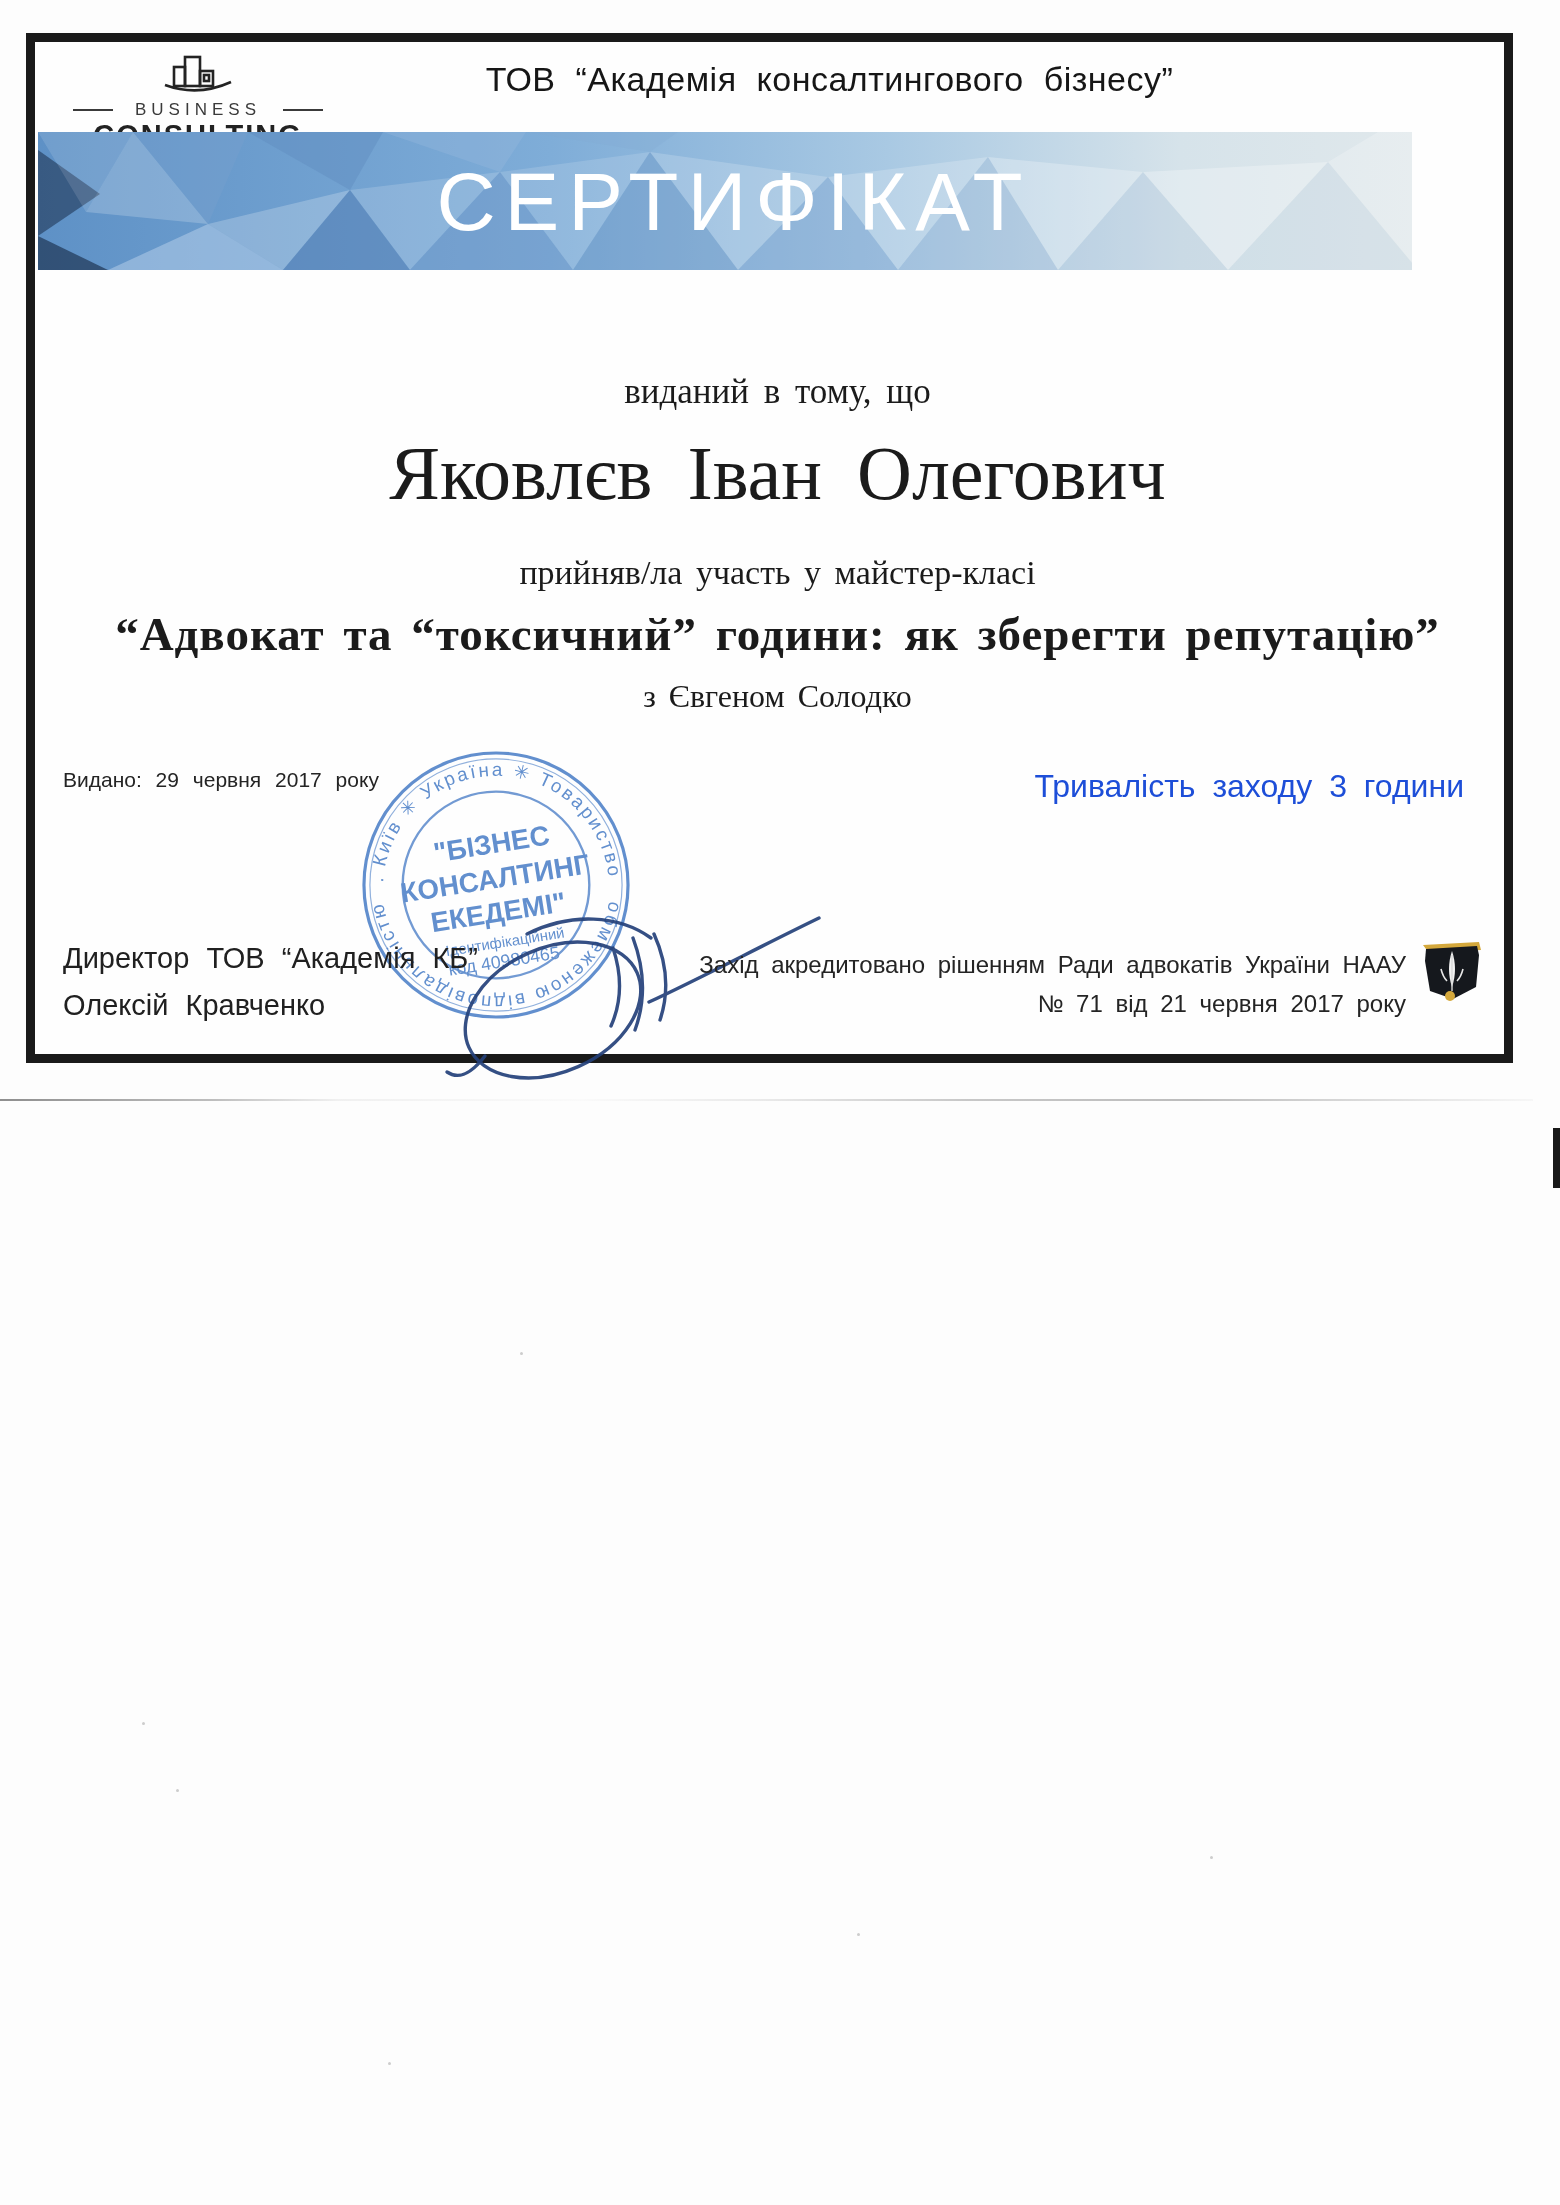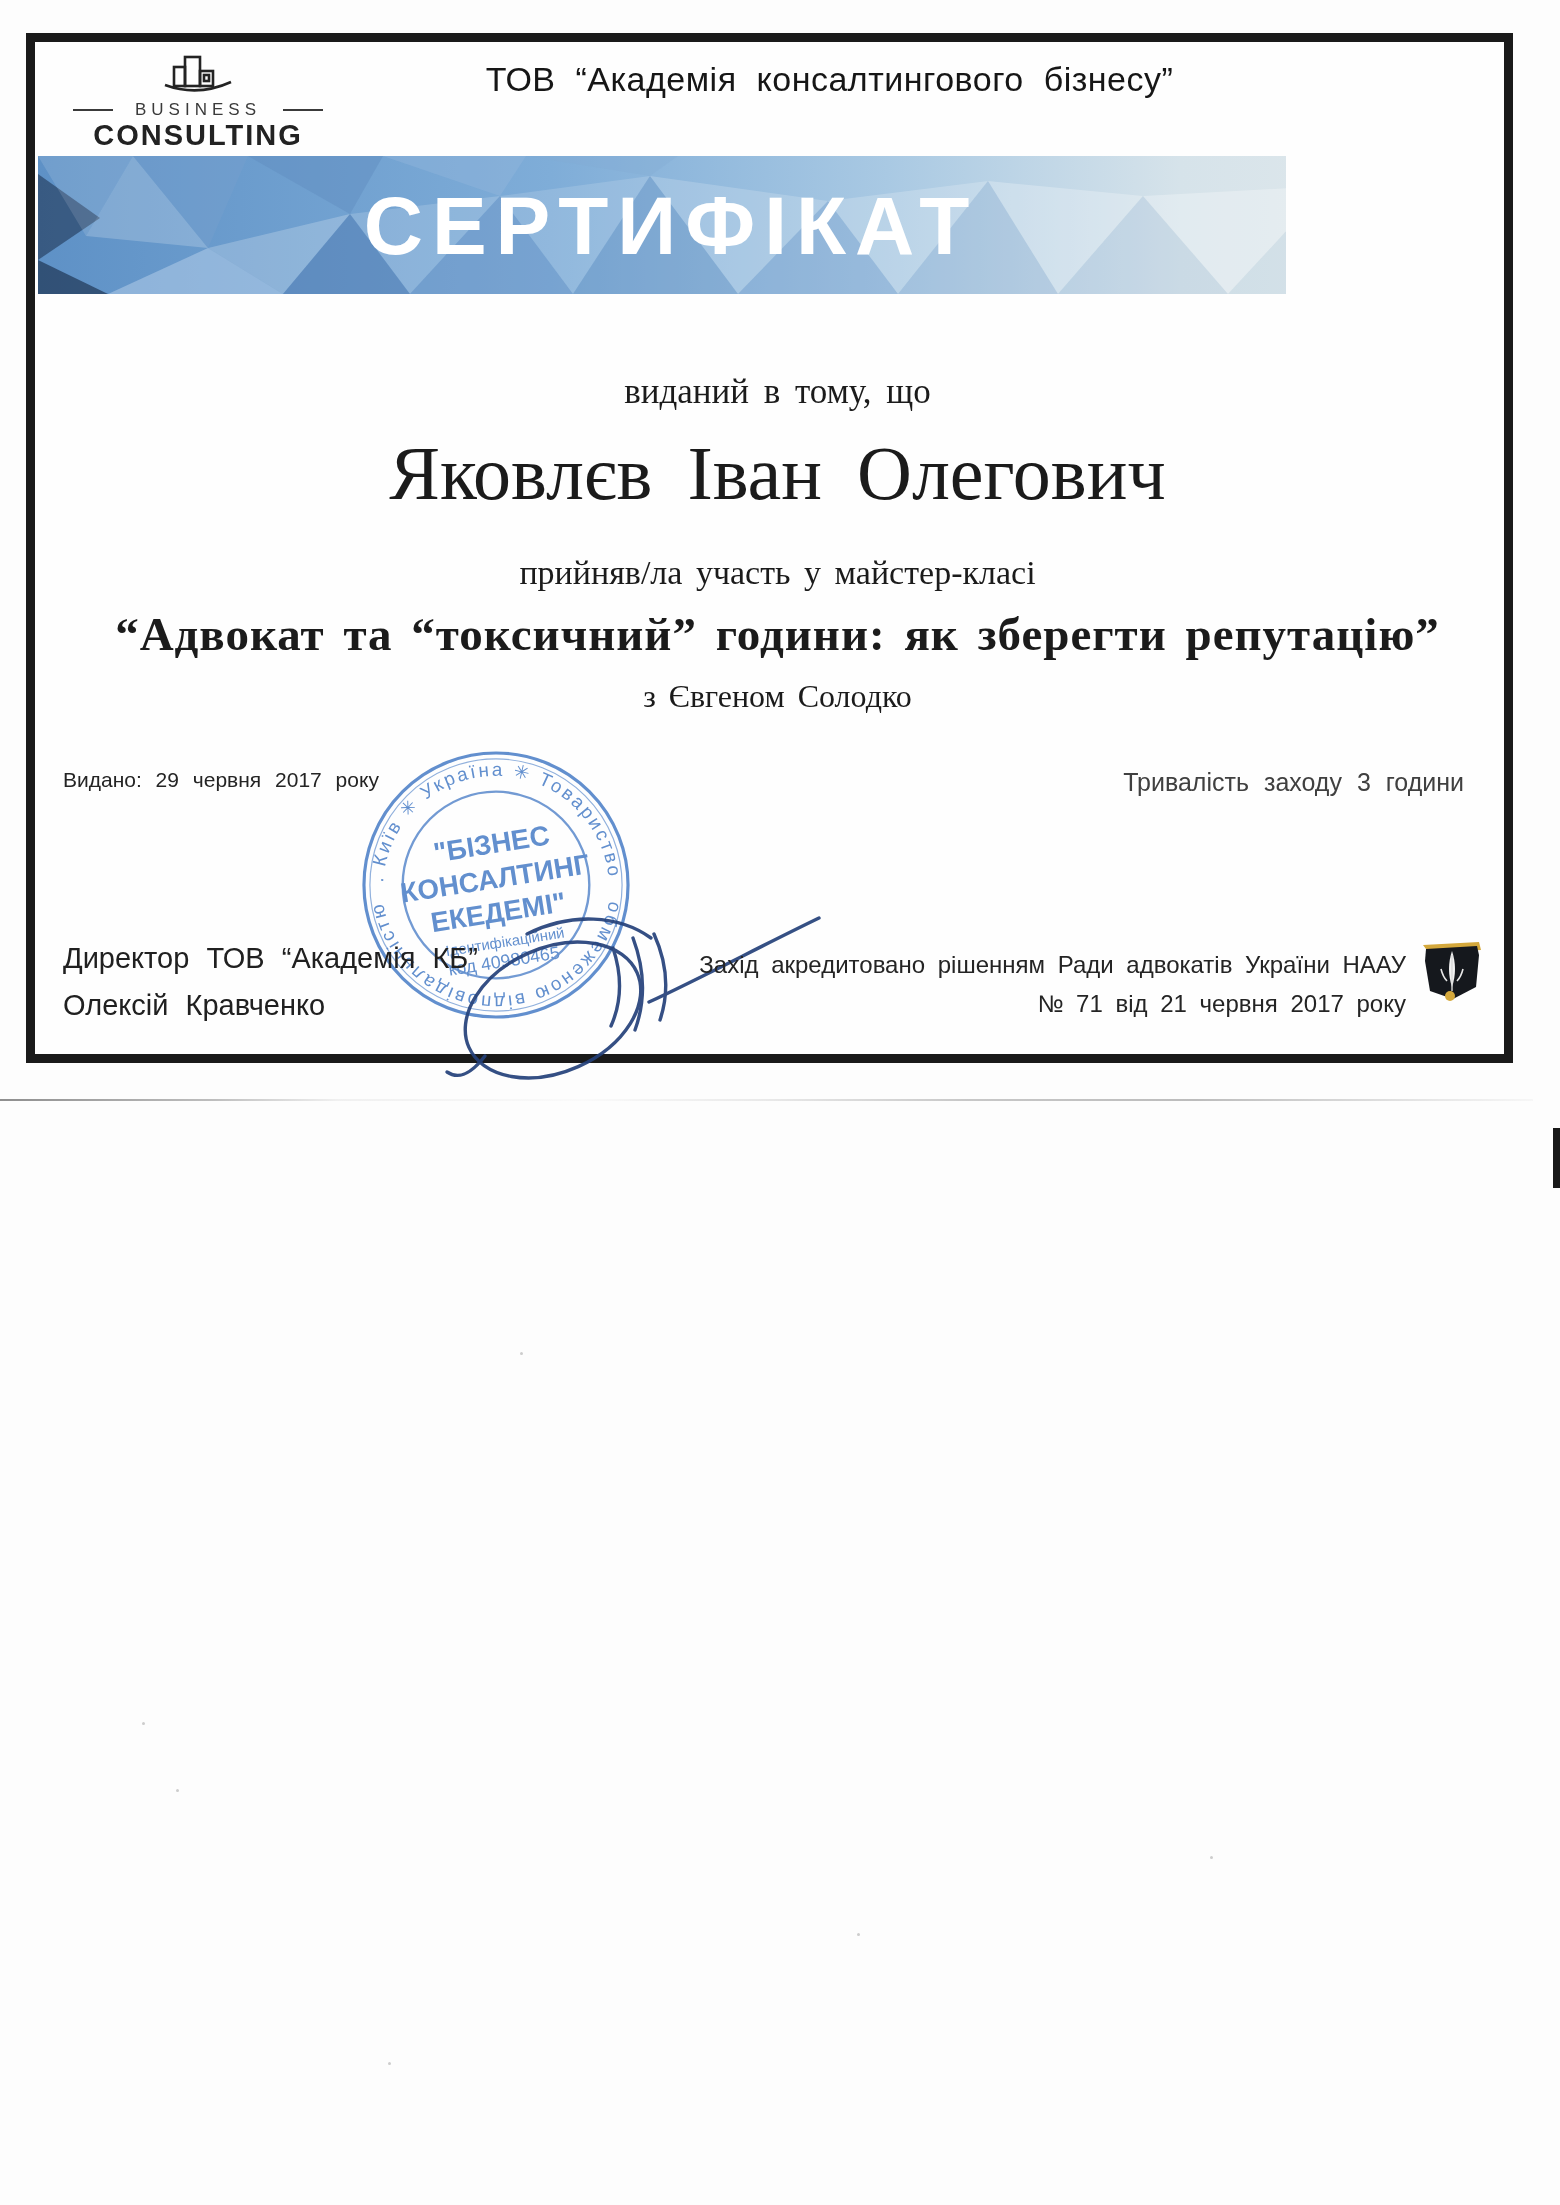--- a/index.html
+++ b/index.html
@@ -24,37 +24,37 @@
     font-size:17px; letter-spacing:5px; color:#3a3a3a; margin-top:2px;
   }
   .logo-business .rule { display:inline-block; width:52px; height:2px; background:#3a3a3a; }
   .logo-consulting { font-size:29px; font-weight:bold; letter-spacing:2px; color:#222; line-height:30px; }
   .logo-academy  { font-size:15px; letter-spacing:6px; color:#4a4a4a; margin-top:2px; }
   .org-head { position:absolute; left:0; right:0; top:18px; text-align:center; padding-left:120px; }
   .org-title { font-size:34px; color:#161616; word-spacing:10px; letter-spacing:0.5px; }
   .org-address { font-size:23px; color:#242424; word-spacing:7px; margin-top:14px; }
   
   .banner {
-    position:absolute; left:3px; top:114px; width:1248px; height:138px; overflow:hidden;font-weight:bold;
+    position:absolute; left:3px; top:90px; width:1374px; height:138px; overflow:hidden;
   }
   .banner svg { position:absolute; inset:0; }
   .banner-title {
     position:absolute; inset:0; text-align:center; line-height:140px;
     font-size:82px; letter-spacing:9px; color:#ffffff; padding-left:18px;
   }
   
   .bodyline { position:absolute; left:0; right:0; text-align:center; padding-left:16px; font-family:"Liberation Serif", serif; color:#1b1b1b; }
   .issued        { top:330px; font-size:35px; word-spacing:6px; }
   .recipient     { top:388px; font-size:76px; word-spacing:16px; }
   .participation { top:512px; font-size:34px; word-spacing:5px; }
   .event-title   { top:565px; font-size:47px; font-weight:bold; letter-spacing:1px; word-spacing:6px; }
   .speaker       { top:636px; font-size:32px; word-spacing:5px; }
   
   .issue-date { position:absolute; left:28px; top:726px; font-size:21px; word-spacing:8px; color:#242424; }
-  .duration   { position:absolute; right:40px; top:726px; font-size:25px; word-spacing:8px; color:#404040; }
+  .duration   { position:absolute; right:40px; top:726px; font-size:32px; word-spacing:8px; color:#1d4ed8; }
   
   .stamp { position:absolute; left:324px; top:706px; width:274px; height:274px; opacity:0.88; }
   
   .signature { position:absolute; left:278px; top:818px; width:530px; height:240px; }
   
   .director { position:absolute; left:28px; top:893px; font-size:29px; line-height:47px; word-spacing:9px; color:#202020; }
   .accreditation { position:absolute; right:98px; top:903px; text-align:right; font-size:24px; line-height:39px; word-spacing:6px; color:#242424; }
   .emblem { position:absolute; left:1386px; top:899px; width:62px; height:64px; }
   
   .scan-line {

